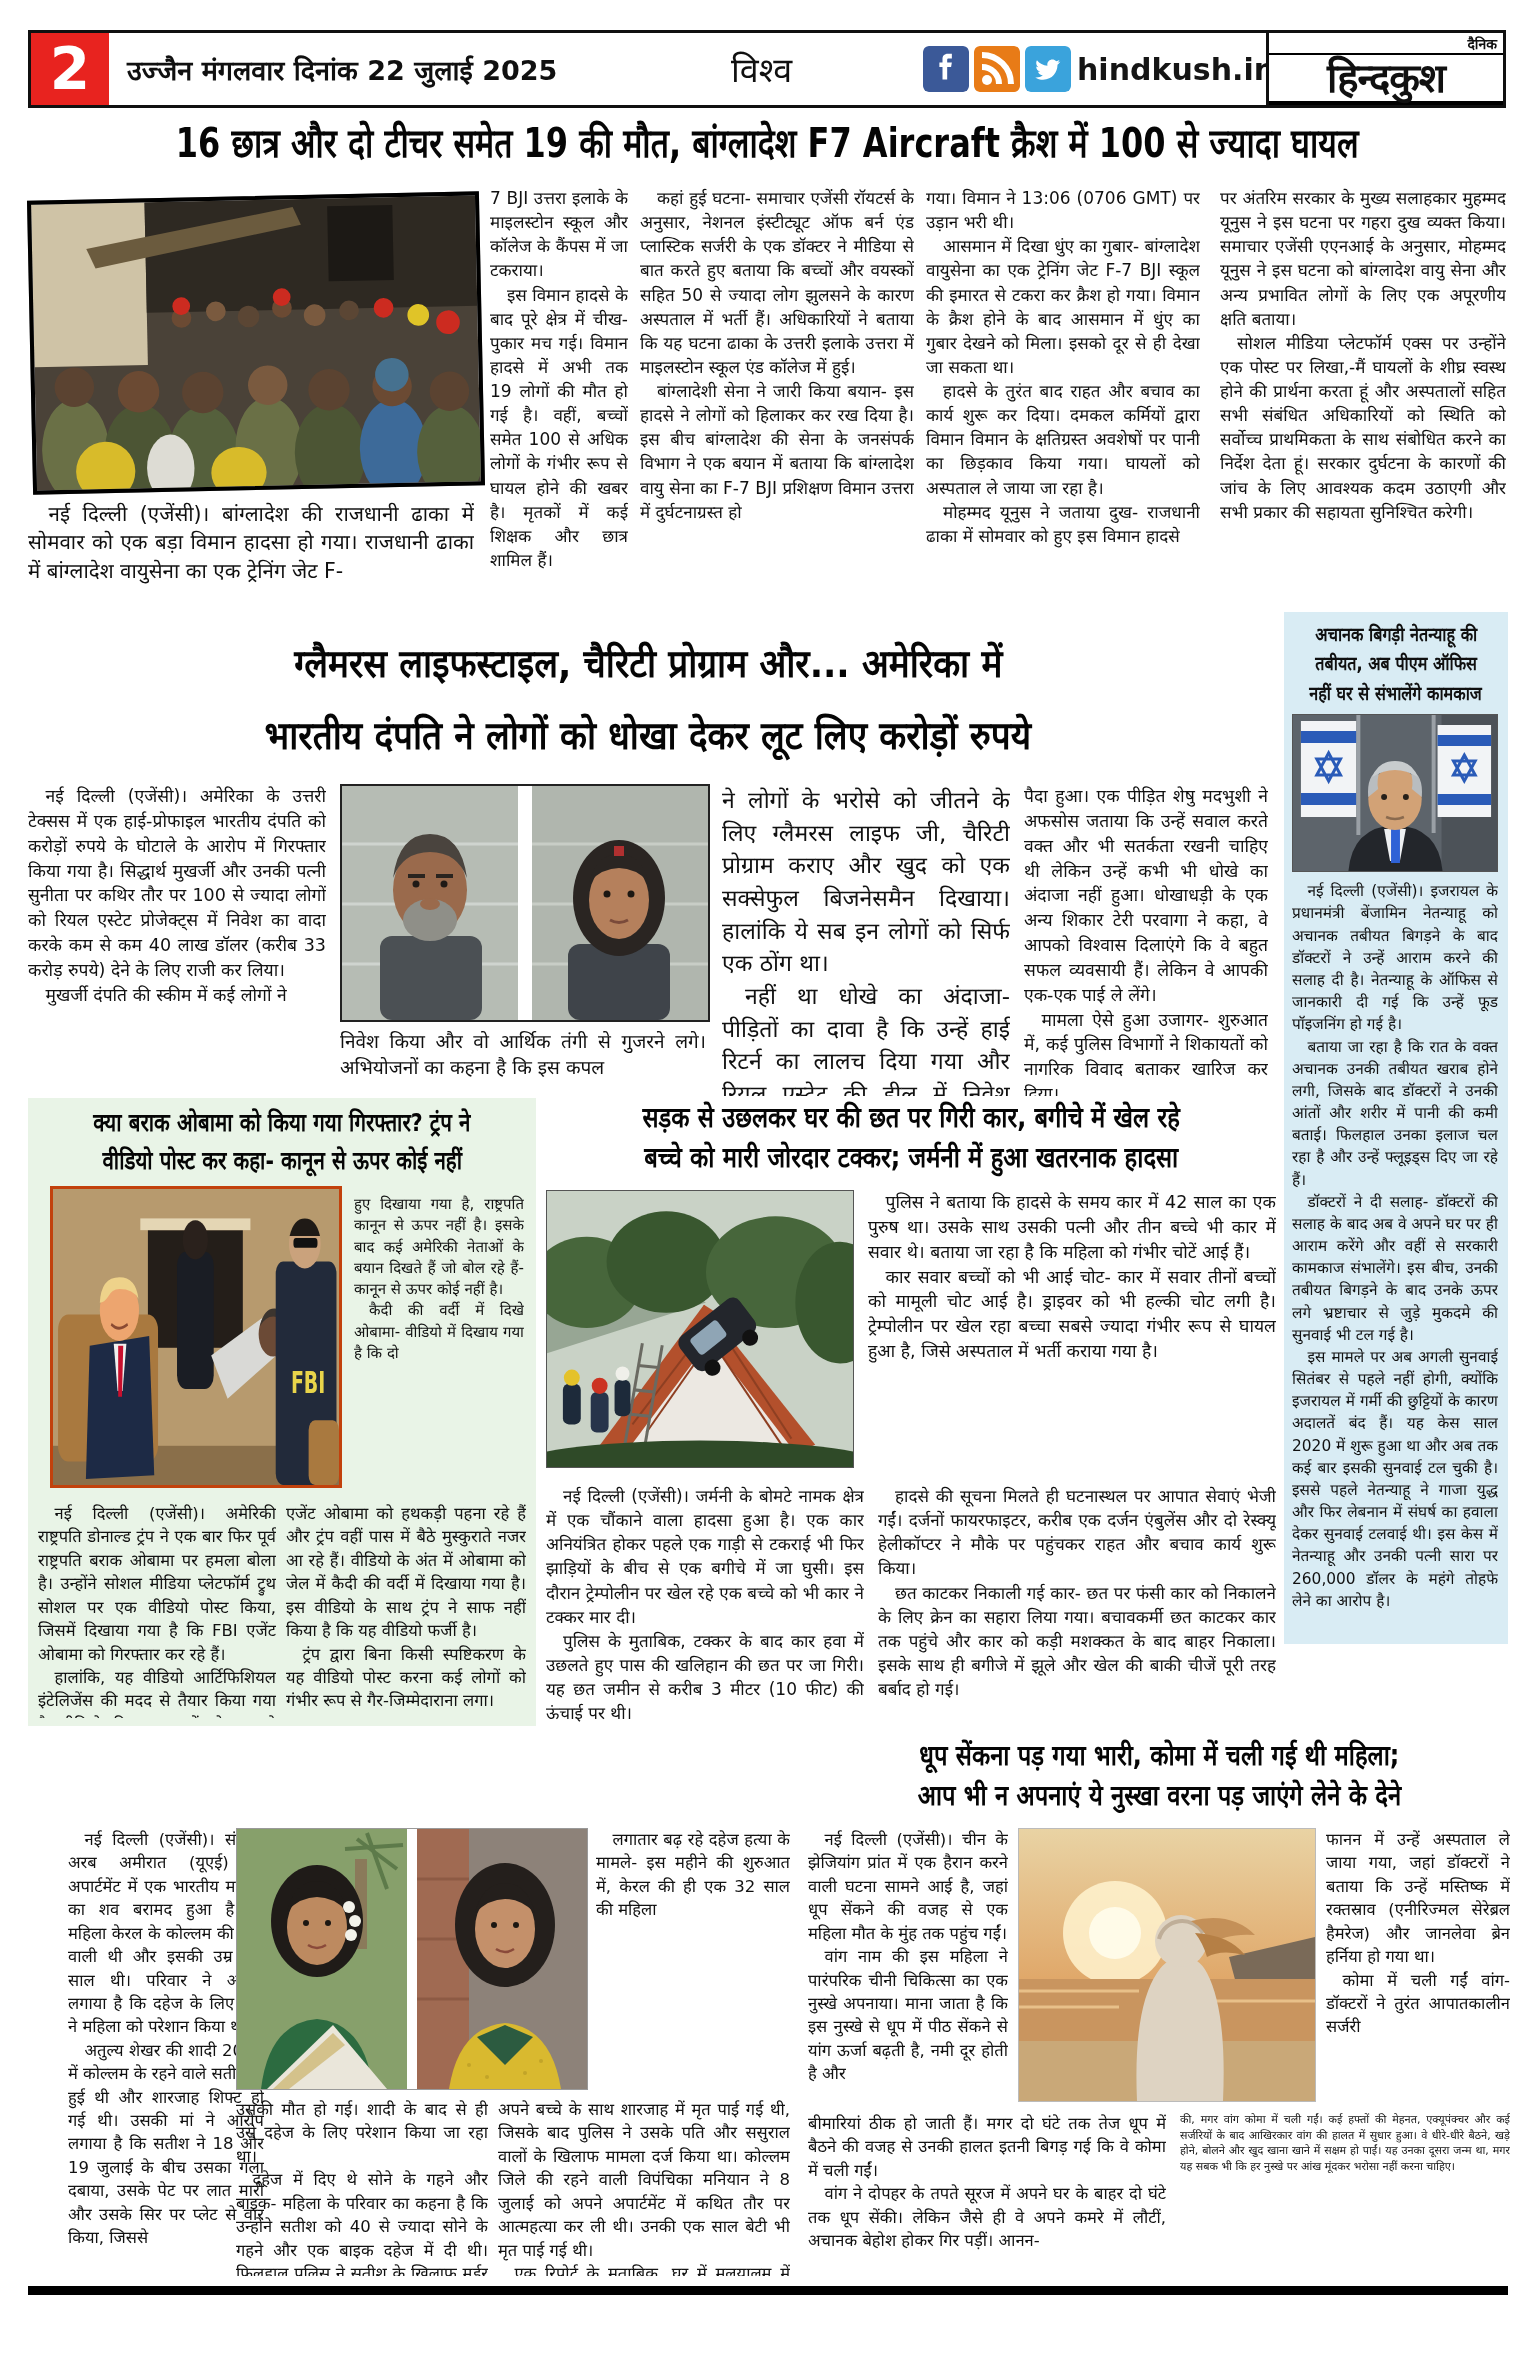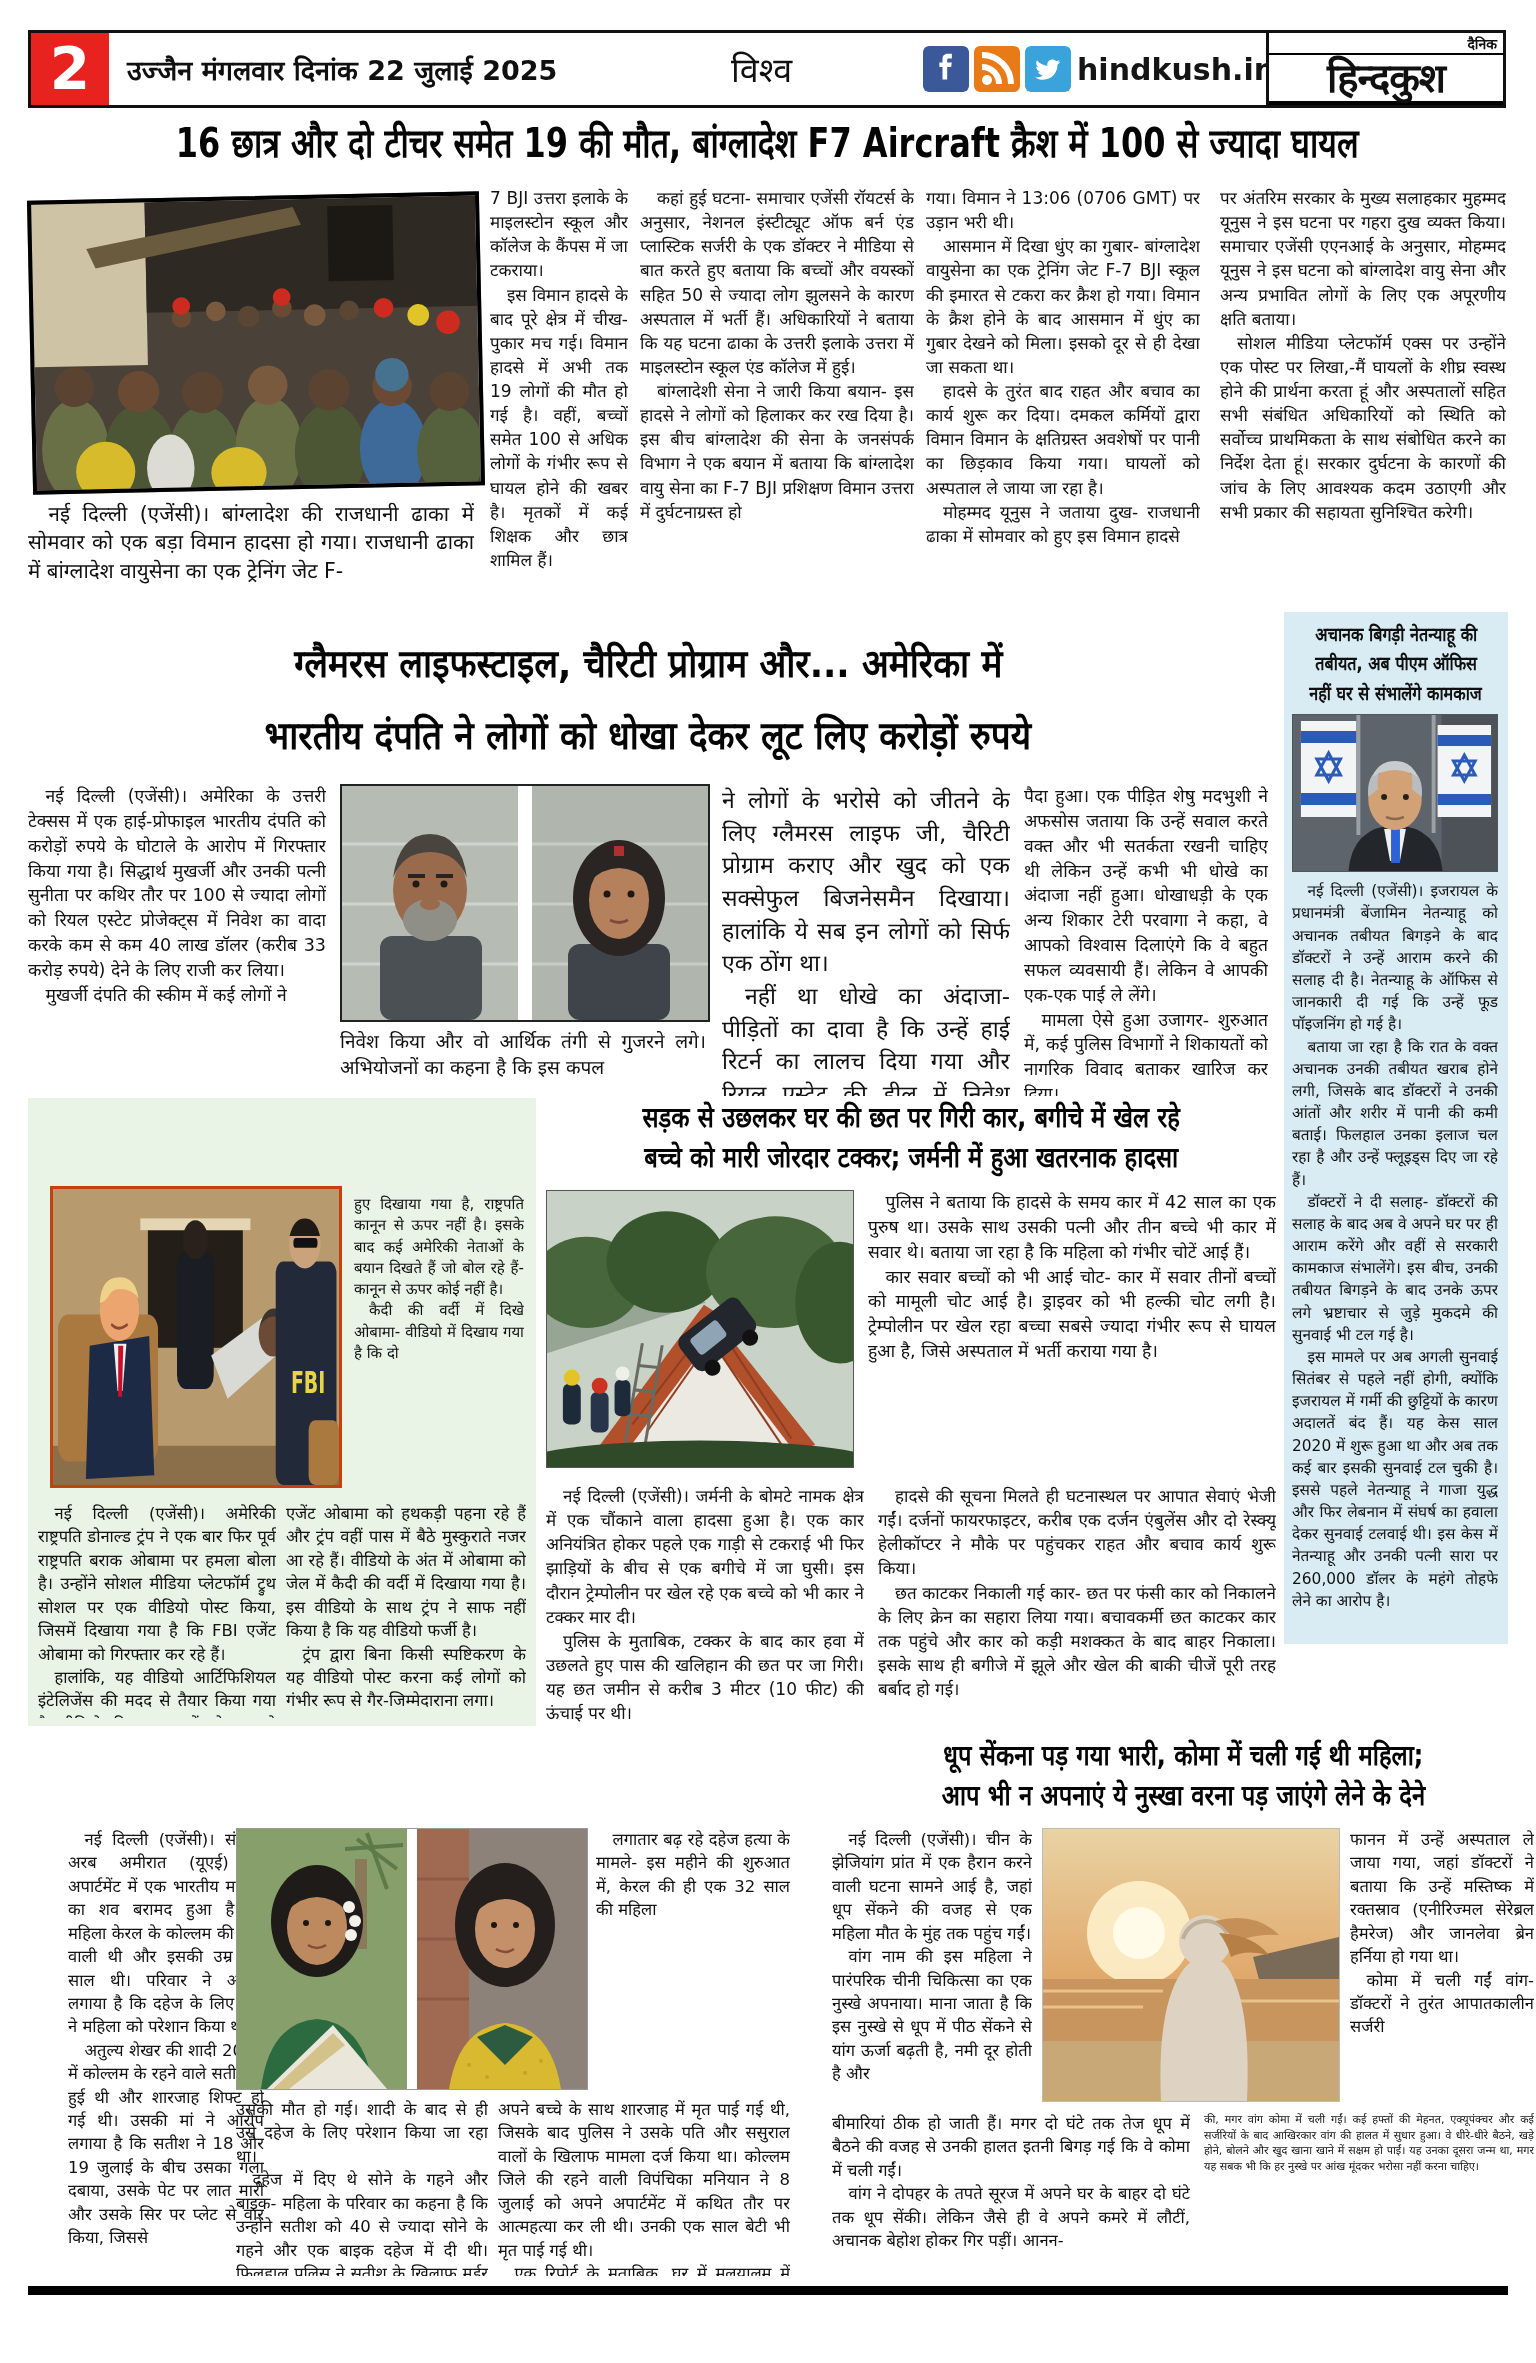--- a/index.html
+++ b/index.html
@@ -207,20 +207,24 @@
         <path d="M94 102 q9 4 18 0" stroke="#8a6a4e" stroke-width="2.5" fill="none"></path>
       </svg>
     </div>
     <div class="bcol" style="position:relative;left:8px;top:14px;width:206px;height:765px;font-size:15.4px;line-height:1.44;"> नई दिल्ली (एजेंसी)। इजरायल के प्रधानमंत्री बेंजामिन नेतन्याहू को अचानक तबीयत बिगड़ने के बाद डॉक्टरों ने उन्हें आराम करने की सलाह दी है। नेतन्याहू के ऑफिस से जानकारी दी गई कि उन्हें फूड पॉइजनिंग हो गई है।
  बताया जा रहा है कि रात के वक्त अचानक उनकी तबीयत खराब होने लगी, जिसके बाद डॉक्टरों ने उनकी आंतों और शरीर में पानी की कमी बताई। फिलहाल उनका इलाज चल रहा है और उन्हें फ्लूइड्स दिए जा रहे हैं।
  डॉक्टरों ने दी सलाह- डॉक्टरों की सलाह के बाद अब वे अपने घर पर ही आराम करेंगे और वहीं से सरकारी कामकाज संभालेंगे। इस बीच, उनकी तबीयत बिगड़ने के बाद उनके ऊपर लगे भ्रष्टाचार से जुड़े मुकदमे की सुनवाई भी टल गई है।
  इस मामले पर अब अगली सुनवाई सितंबर से पहले नहीं होगी, क्योंकि इजरायल में गर्मी की छुट्टियों के कारण अदालतें बंद हैं। यह केस साल 2020 में शुरू हुआ था और अब तक कई बार इसकी सुनवाई टल चुकी है। इससे पहले नेतन्याहू ने गाजा युद्ध और फिर लेबनान में संघर्ष का हवाला देकर सुनवाई टलवाई थी। इस केस में नेतन्याहू और उनकी पत्नी सारा पर 260,000 डॉलर के महंगे तोहफे लेने का आरोप है।</div>
   </div>
 
   <div class="greenbox">
+    <div class="hlwrap" style="left:0;top:6px;width:508px;height:78px;font-size:25px;line-height:38px;position:absolute;">
+      <div><span class="cond" style="--sx:.82;">क्या बराक ओबामा को किया गया गिरफ्तार? ट्रंप ने</span></div>
+      <div><span class="cond" style="--sx:.82;">वीडियो पोस्ट कर कहा- कानून से ऊपर कोई नहीं</span></div>
+    </div>
     <div class="photo" style="left:22px;top:88px;width:286px;height:296px;border:3px solid #c2410c;">
       <svg viewBox="0 0 452 302" preserveAspectRatio="none">
         <rect width="452" height="302" fill="#b79a6e"></rect>
         <rect x="150" y="42" width="150" height="120" fill="#241e19"></rect>
         <rect x="138" y="30" width="174" height="12" fill="#e4d6b4"></rect>
         <rect x="0" y="262" width="452" height="40" fill="#8a6f4a"></rect>
         <rect x="8" y="128" width="158" height="150" rx="16" fill="#a9793f"></rect>
         <polygon points="58,160 152,150 160,292 52,296" fill="#1d2a45"></polygon>
         <polygon points="96,158 116,158 110,206 102,206" fill="#f0f0ee"></polygon>
         <path d="M103 160 l8 0 l-2 52 l-6 0 z" fill="#c8102e"></path>
@@ -350,21 +354,21 @@
           </g>
       </svg>
     </div>
     <div class="bcol" style="left:568px;top:92px;width:194px;height:260px;font-size:16.5px;"> लगातार बढ़ रहे दहेज हत्या के मामले- इस महीने की शुरुआत में, केरल की ही एक 32 साल की महिला</div>
     <div class="bcol" style="left:208px;top:362px;width:252px;height:178px;font-size:16.5px;">उसकी मौत हो गई। शादी के बाद से ही उसे दहेज के लिए परेशान किया जा रहा था।
  दहेज में दिए थे सोने के गहने और बाइक- महिला के परिवार का कहना है कि उन्होंने सतीश को 40 से ज्यादा सोने के गहने और एक बाइक दहेज में दी थी। फिलहाल पुलिस ने सतीश के खिलाफ मर्डर का केस दर्ज किया है।</div>
     <div class="bcol" style="left:470px;top:362px;width:292px;height:178px;font-size:16.5px;">अपने बच्चे के साथ शारजाह में मृत पाई गई थी, जिसके बाद पुलिस ने उसके पति और ससुराल वालों के खिलाफ मामला दर्ज किया था। कोल्लम जिले की रहने वाली विपंचिका मनियान ने 8 जुलाई को अपने अपार्टमेंट में कथित तौर पर आत्महत्या कर ली थी। उनकी एक साल बेटी भी मृत पाई गई थी।
  एक रिपोर्ट के मुताबिक, घर में मलयालम में एक नोट मिला था। माना जा रहा है कि मरने से पहले इसे महिला ने ही लिखा था।</div>
   </div>
 
-  <div style="position:absolute;left:832px;top:1736px;width:702px;height:540px;">
+  <div style="position:absolute;left:808px;top:1736px;width:702px;height:540px;">
     <div class="hlwrap" style="left:0;top:0;width:702px;height:82px;font-size:28px;line-height:40px;position:absolute;">
       <div><span class="cond" style="--sx:.85;">धूप सेंकना पड़ गया भारी, कोमा में चली गई थी महिला;</span></div>
       <div><span class="cond" style="--sx:.85;">आप भी न अपनाएं ये नुस्खा वरना पड़ जाएंगे लेने के देने</span></div>
     </div>
     <div class="bcol" style="left:0;top:92px;width:200px;height:272px;font-size:16.5px;"> नई दिल्ली (एजेंसी)। चीन के झेजियांग प्रांत में एक हैरान करने वाली घटना सामने आई है, जहां धूप सेंकने की वजह से एक महिला मौत के मुंह तक पहुंच गईं।
  वांग नाम की इस महिला ने पारंपरिक चीनी चिकित्सा का एक नुस्खे अपनाया। माना जाता है कि इस नुस्खे से धूप में पीठ सेंकने से यांग ऊर्जा बढ़ती है, नमी दूर होती है और</div>
     <div class="photo" style="left:210px;top:92px;width:296px;height:272px;border:1px solid #bbb;">
       <svg viewBox="0 0 296 272" preserveAspectRatio="none">
         <defs>
           <linearGradient id="sky" x1="0" y1="0" x2="0" y2="1">

